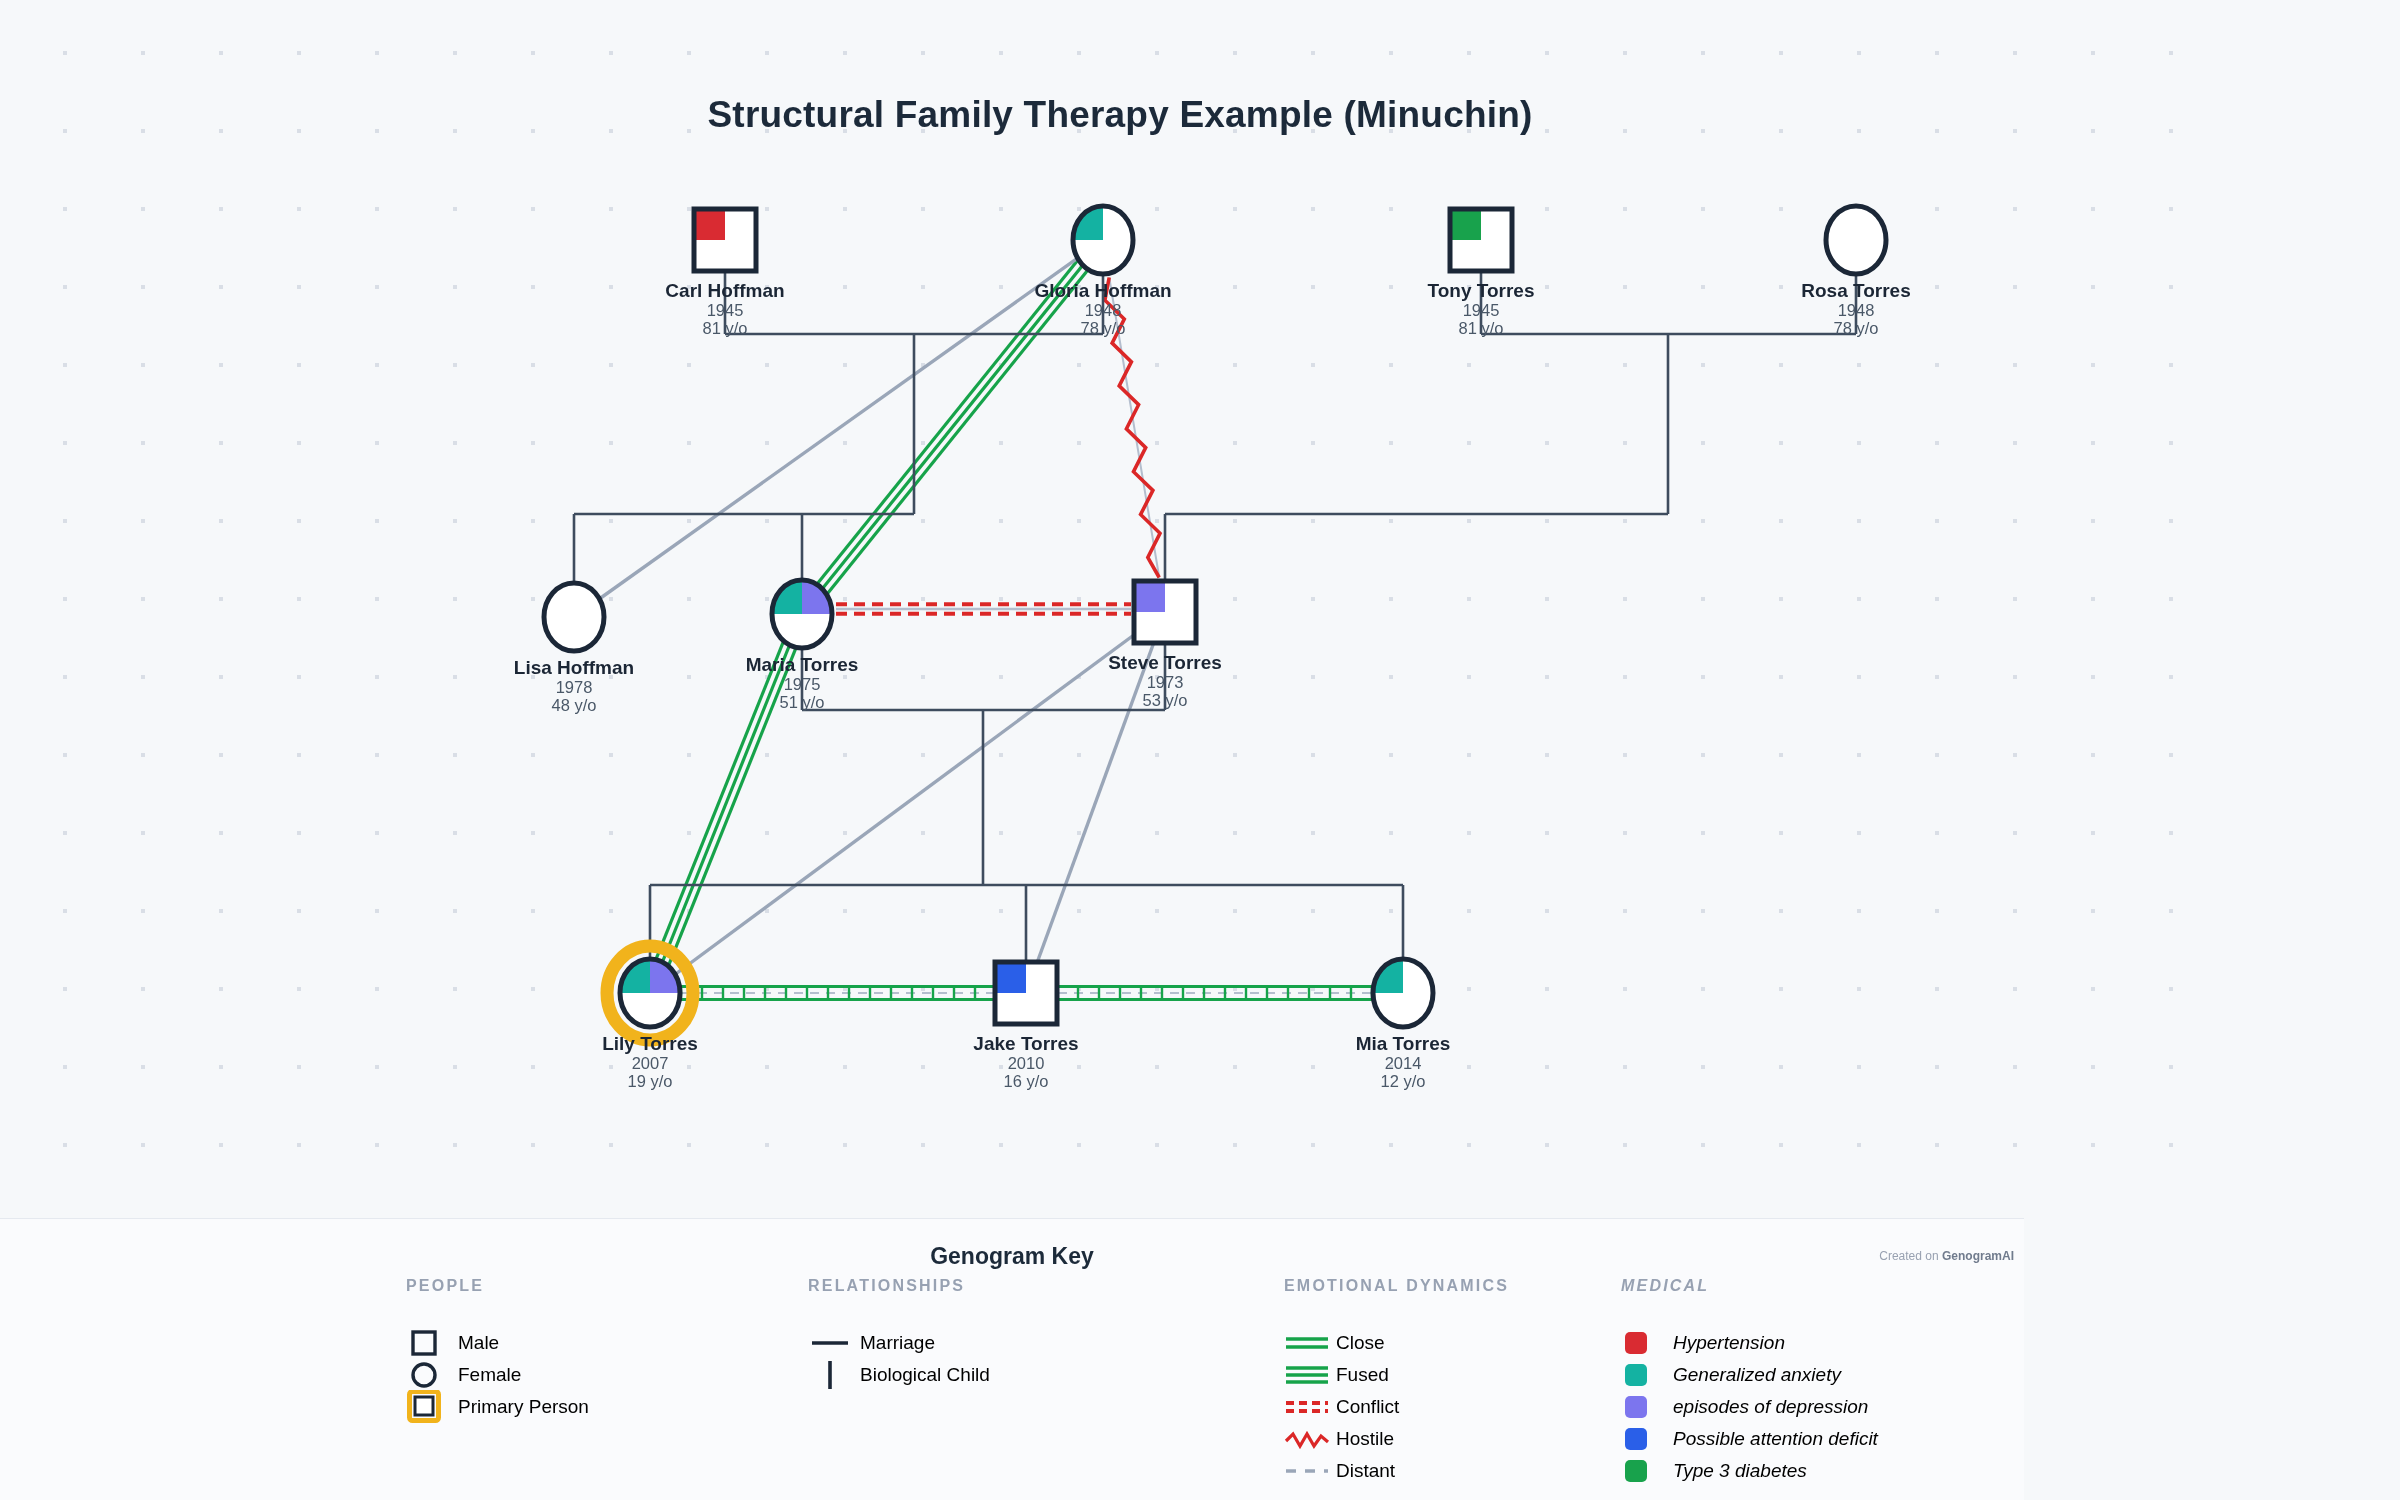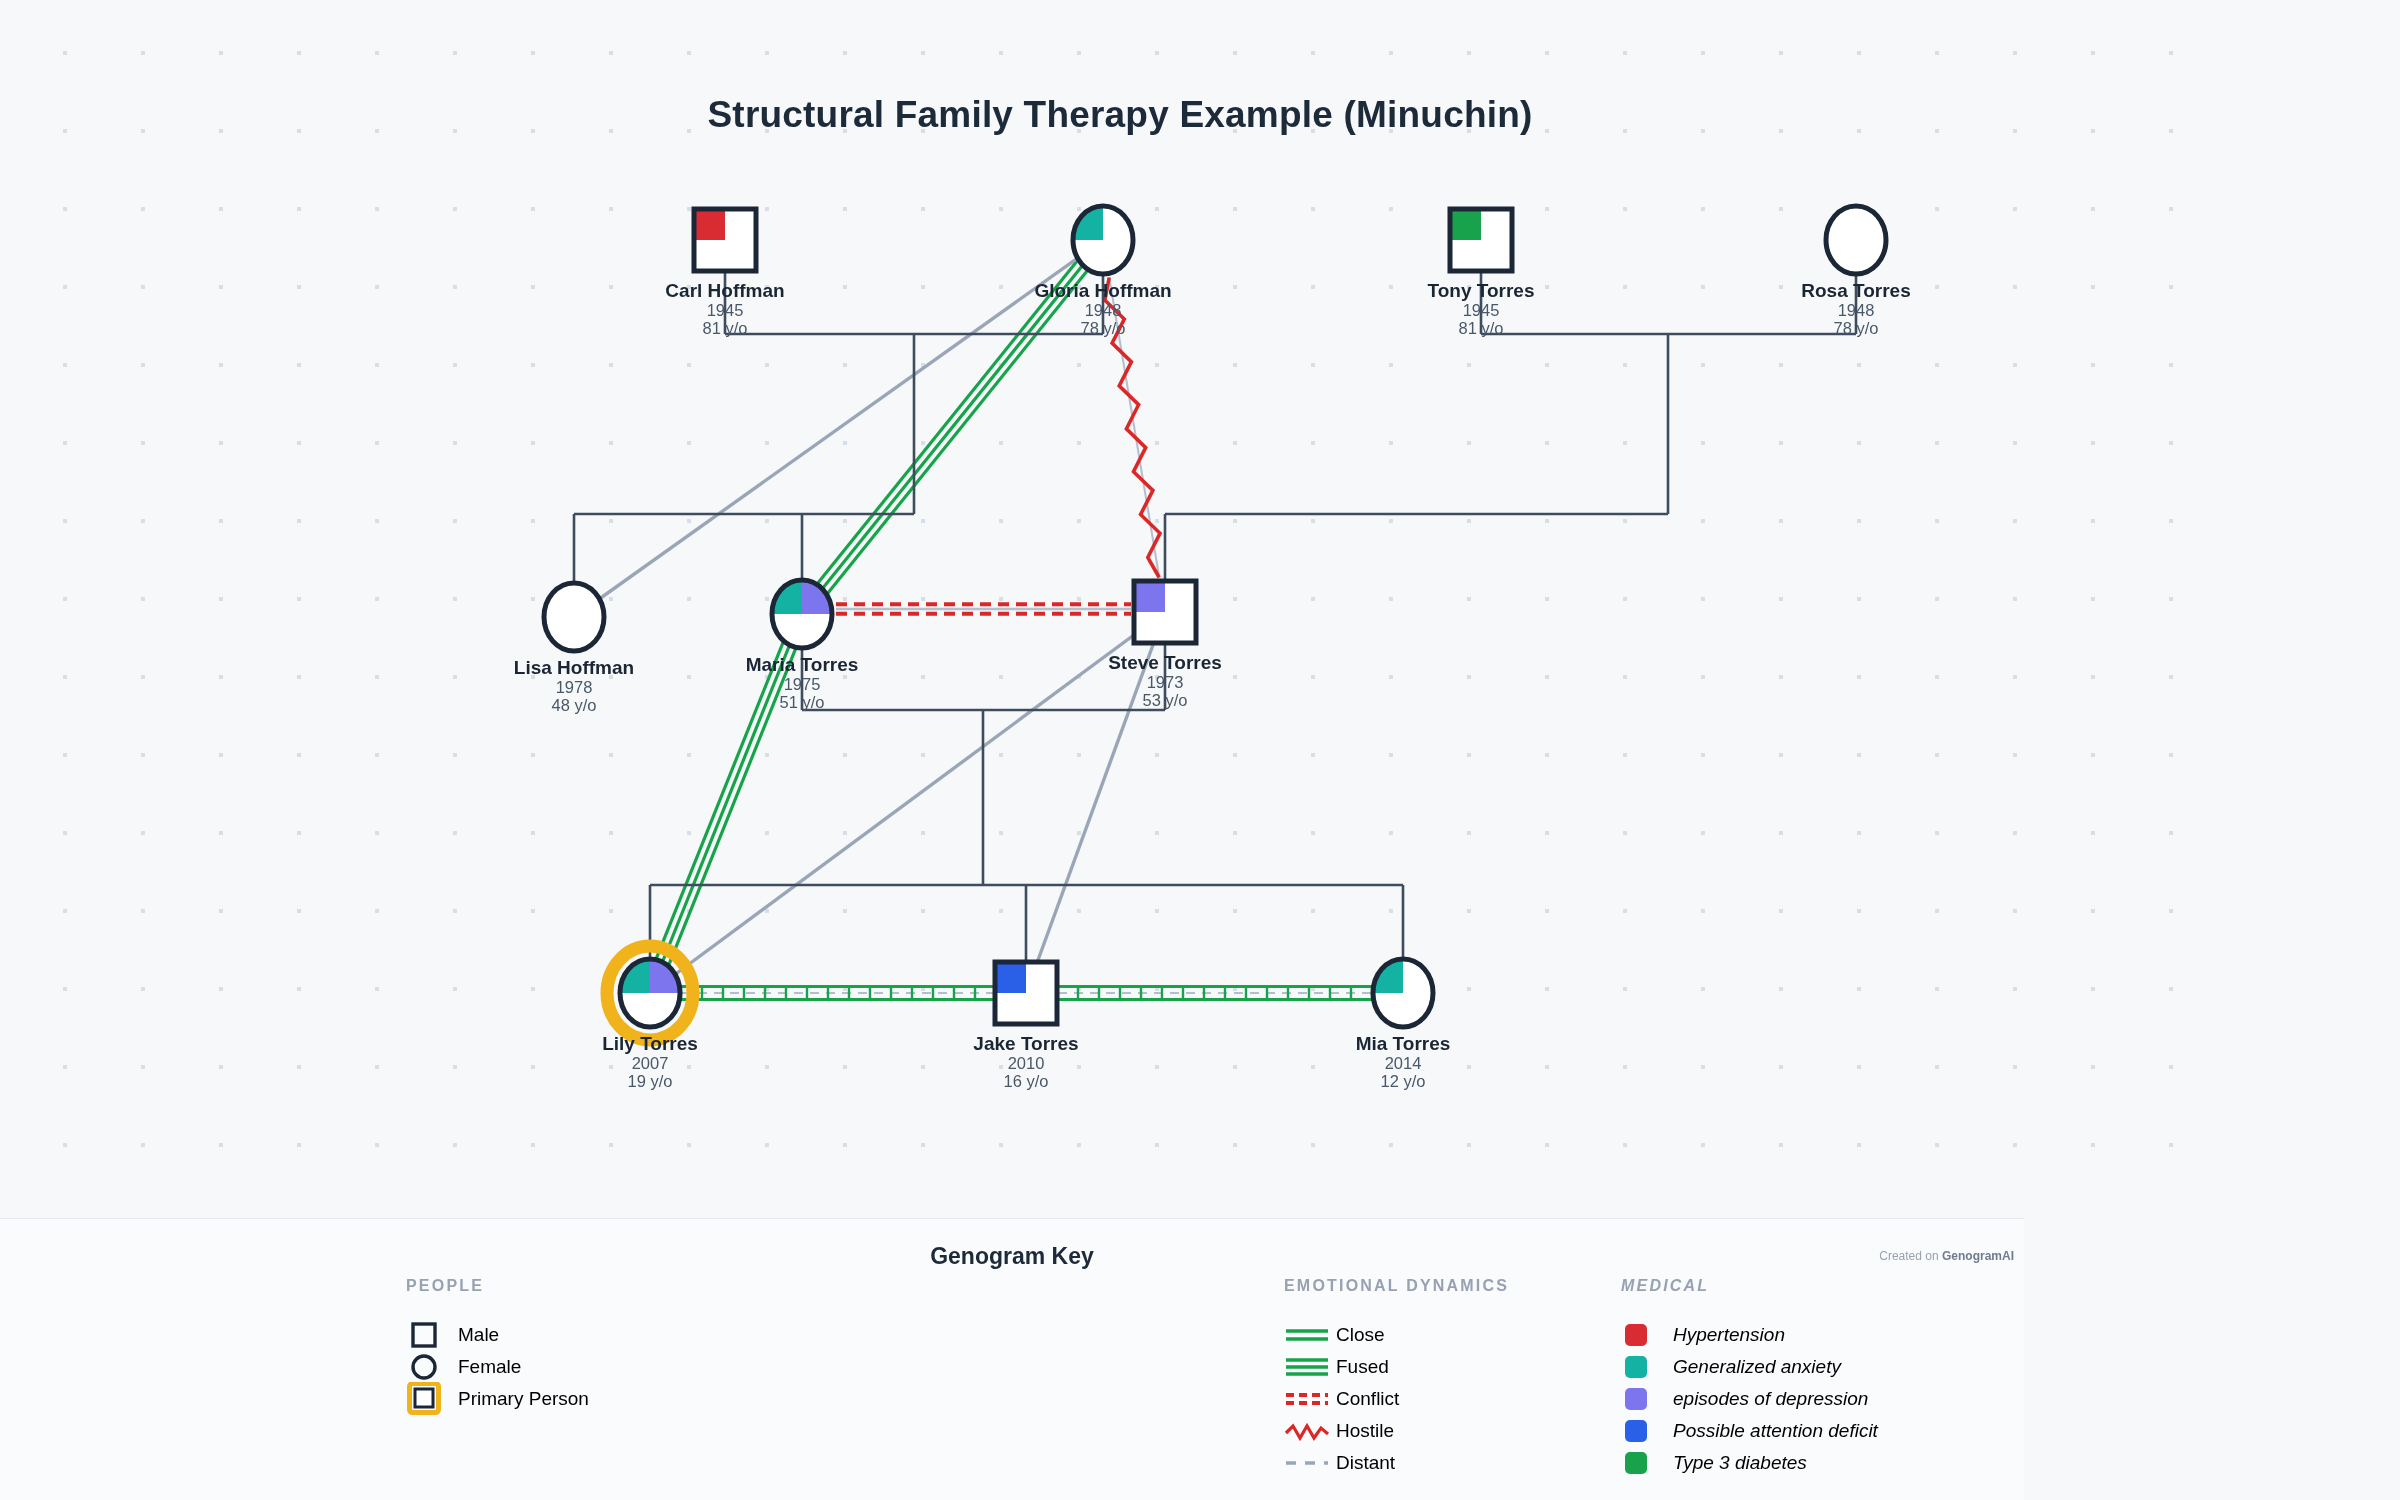--- a/index.html
+++ b/index.html
@@ -13,21 +13,21 @@
         font-size:37px;font-weight:bold;color:#1c2a3a;letter-spacing:.2px;}
   #gsvg{position:absolute;left:0;top:0;}
   #key-area{position:absolute;left:0;top:1218px;width:2024px;height:282px;
         background:#fafbfd;border-top:1px solid #e5e9ef;}
   #key-title{position:absolute;left:0;right:0;top:24px;text-align:center;
         font-size:23px;font-weight:bold;color:#1c2a3a;}
   #key-credit{position:absolute;right:10px;top:30px;font-size:12px;color:#98a1b1;}
   #key-credit b{color:#707b8d;}
   .key-col{position:absolute;top:58px;}
   .key-header{font-size:16px;font-weight:bold;letter-spacing:2.2px;color:#97a1b2;
-        margin-bottom:24px;}
+        margin-bottom:32px;}
   .key-item{display:flex;align-items:center;height:32px;}
   .key-icon{width:52px;display:flex;align-items:center;justify-content:flex-start;}
   .key-label{font-size:19px;color:#000000;}
   svg text{font-family:"Liberation Sans",sans-serif;}
   .pname{font-size:19px;font-weight:bold;fill:#1b2635;}
   .pmeta{font-size:16.5px;fill:#4a5868;}
 </style>
 </head>
 <body>
 
@@ -275,20 +275,41 @@
             <span class="key-icon">
               <svg width="44" height="34">
                 <rect x="3.5" y="1.5" width="29" height="29" rx="3" fill="none" stroke="#f1b31c" stroke-width="5"></rect>
                 <rect x="9" y="7" width="18" height="18" fill="#fff" stroke="#1b2737" stroke-width="3"></rect>
               </svg>
             </span>
             <span class="key-label">Primary Person</span>
           </div>
         </div>
     </div>
+    <div class="key-col" style="left:808px;">
+      <div class="key-header">RELATIONSHIPS</div>
+      <div id="relationship-items">
+          <div class="key-item">
+            <span class="key-icon">
+              <svg width="48" height="30">
+                <line x1="4" y1="15" x2="40" y2="15" stroke="#1b2737" stroke-width="3.6"></line>
+              </svg>
+            </span>
+            <span class="key-label">Marriage</span>
+          </div>
+          <div class="key-item">
+            <span class="key-icon">
+              <svg width="48" height="32">
+                <line x1="22" y1="2" x2="22" y2="30" stroke="#1b2737" stroke-width="3.6"></line>
+              </svg>
+            </span>
+            <span class="key-label">Biological Child</span>
+          </div>
+        </div>
+    </div>
     <div class="key-col" style="left:1284px;">
       <div class="key-header">EMOTIONAL DYNAMICS</div>
       <div id="emotional-items">
           <div class="key-item">
             <span class="key-icon">
               <svg width="52" height="30">
                 <line x1="2" y1="11" x2="44" y2="11" stroke="#16a34a" stroke-width="3.4"></line>
                 <line x1="2" y1="19" x2="44" y2="19" stroke="#16a34a" stroke-width="3.4"></line>
               </svg>
             </span>

